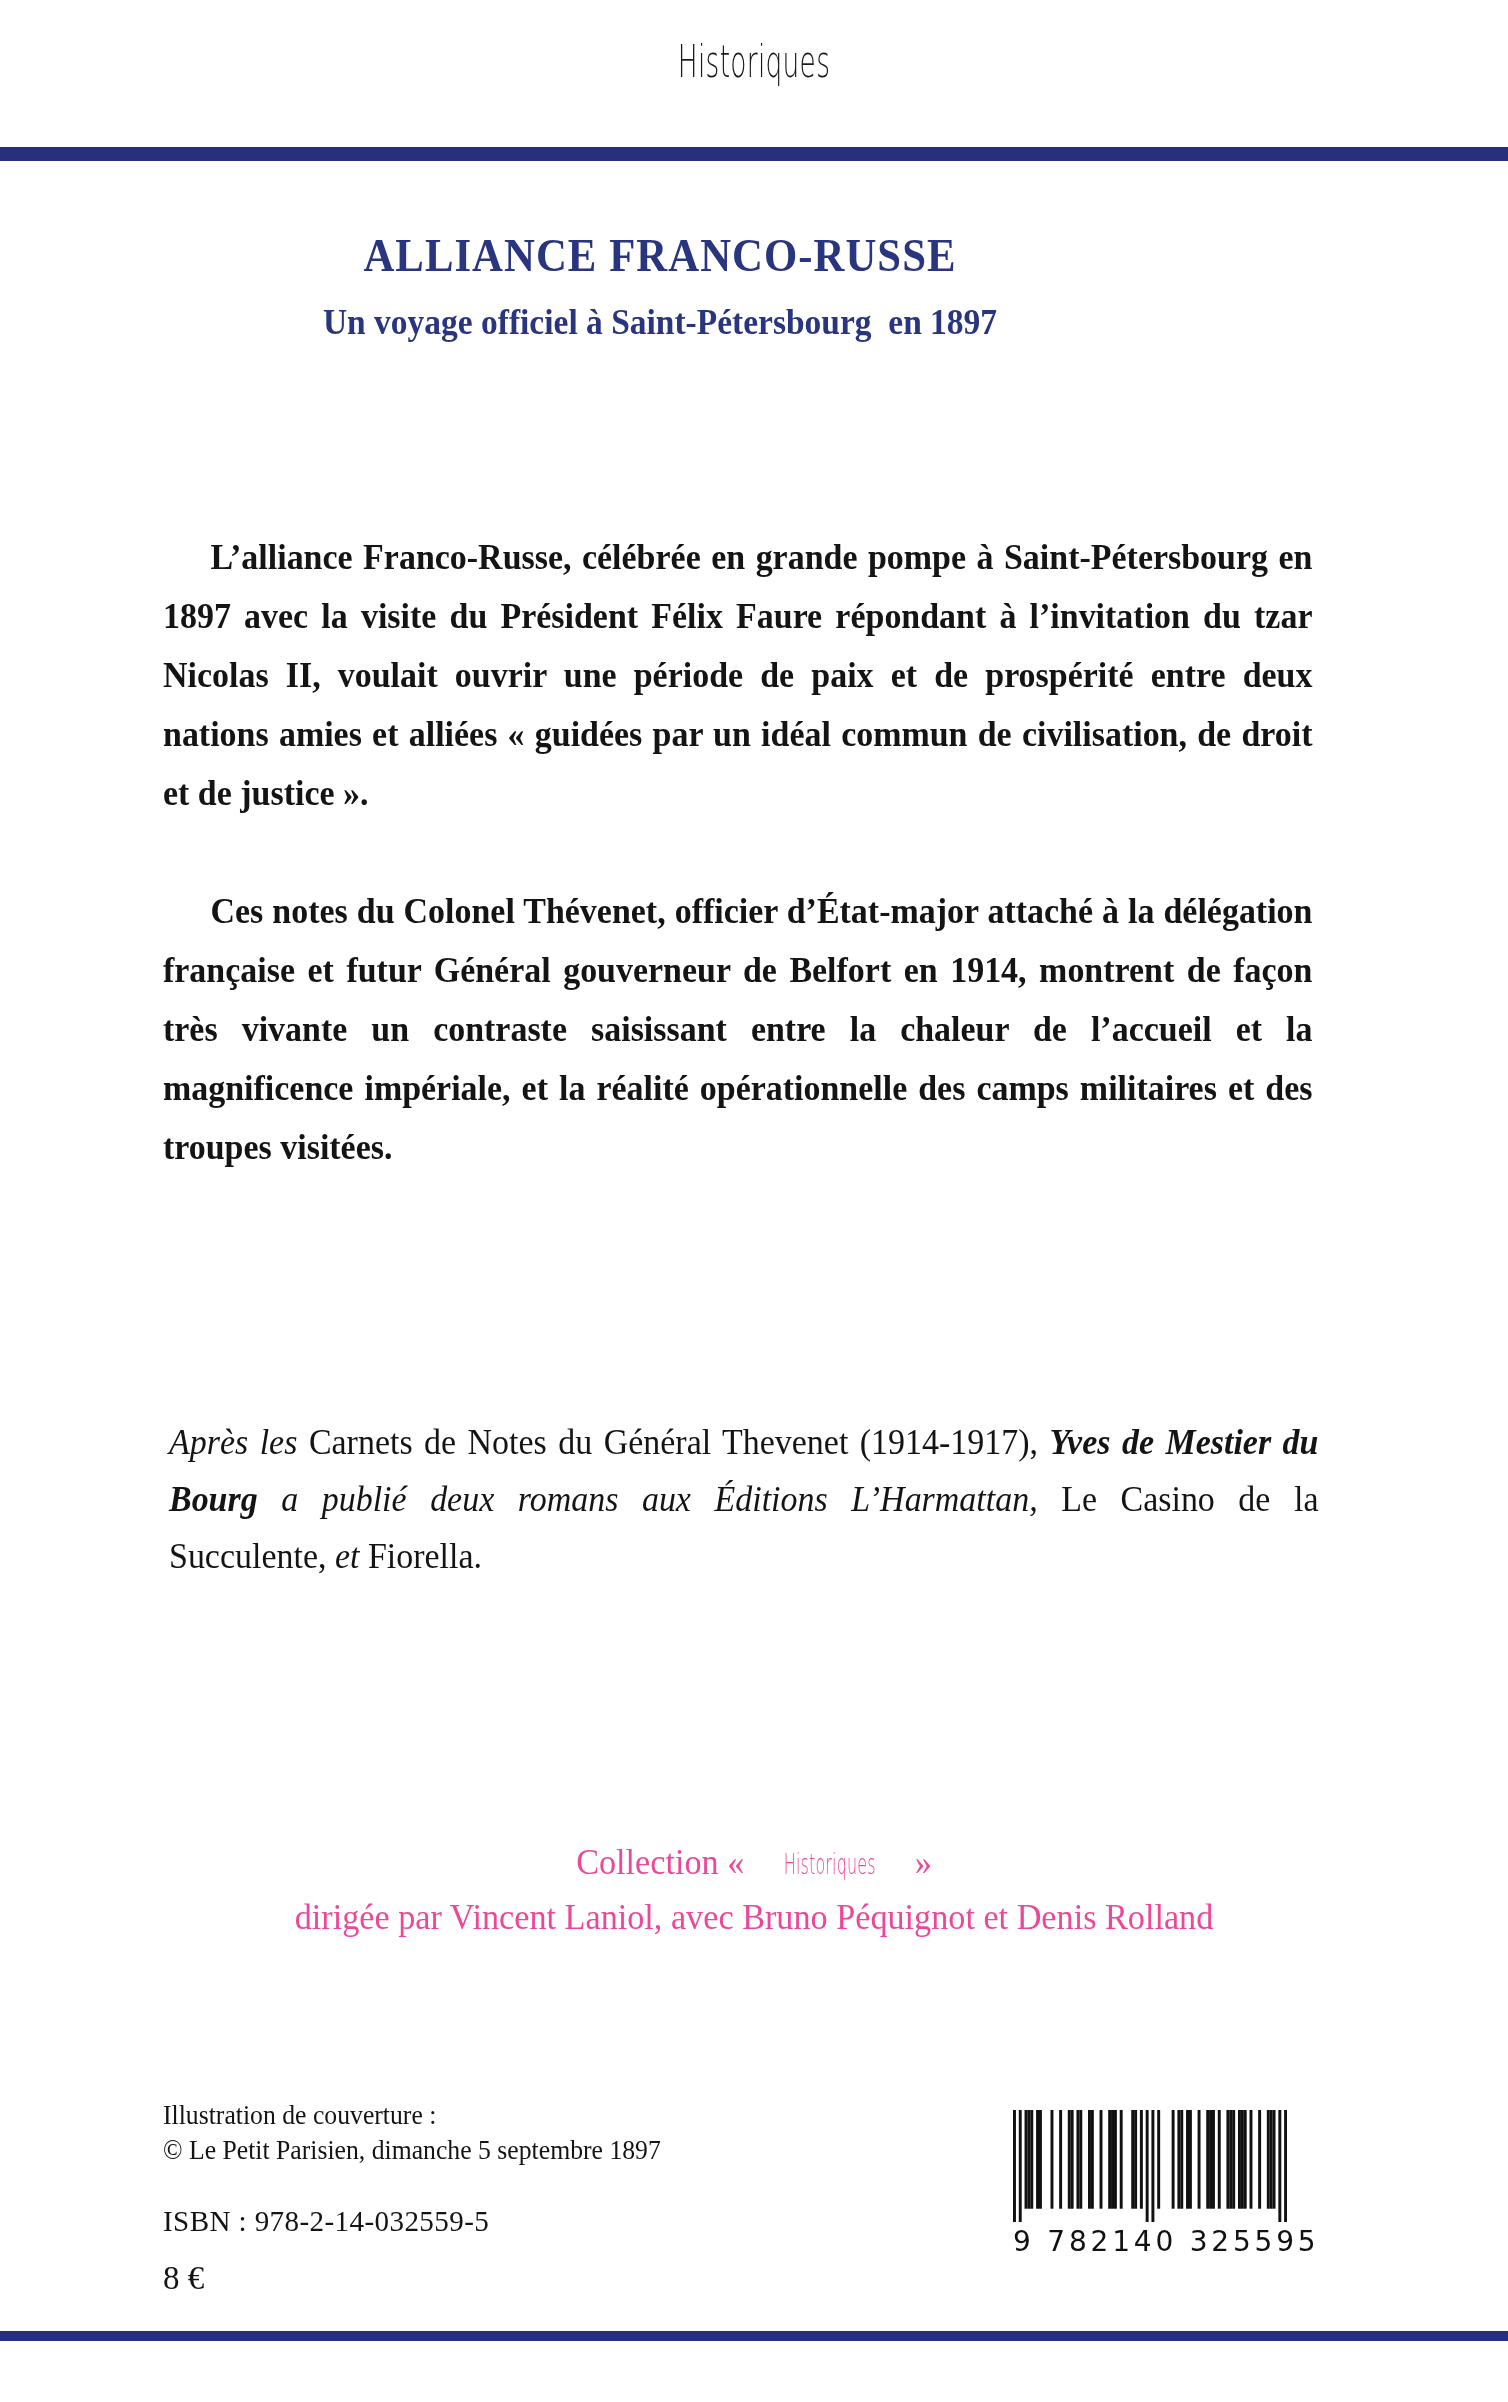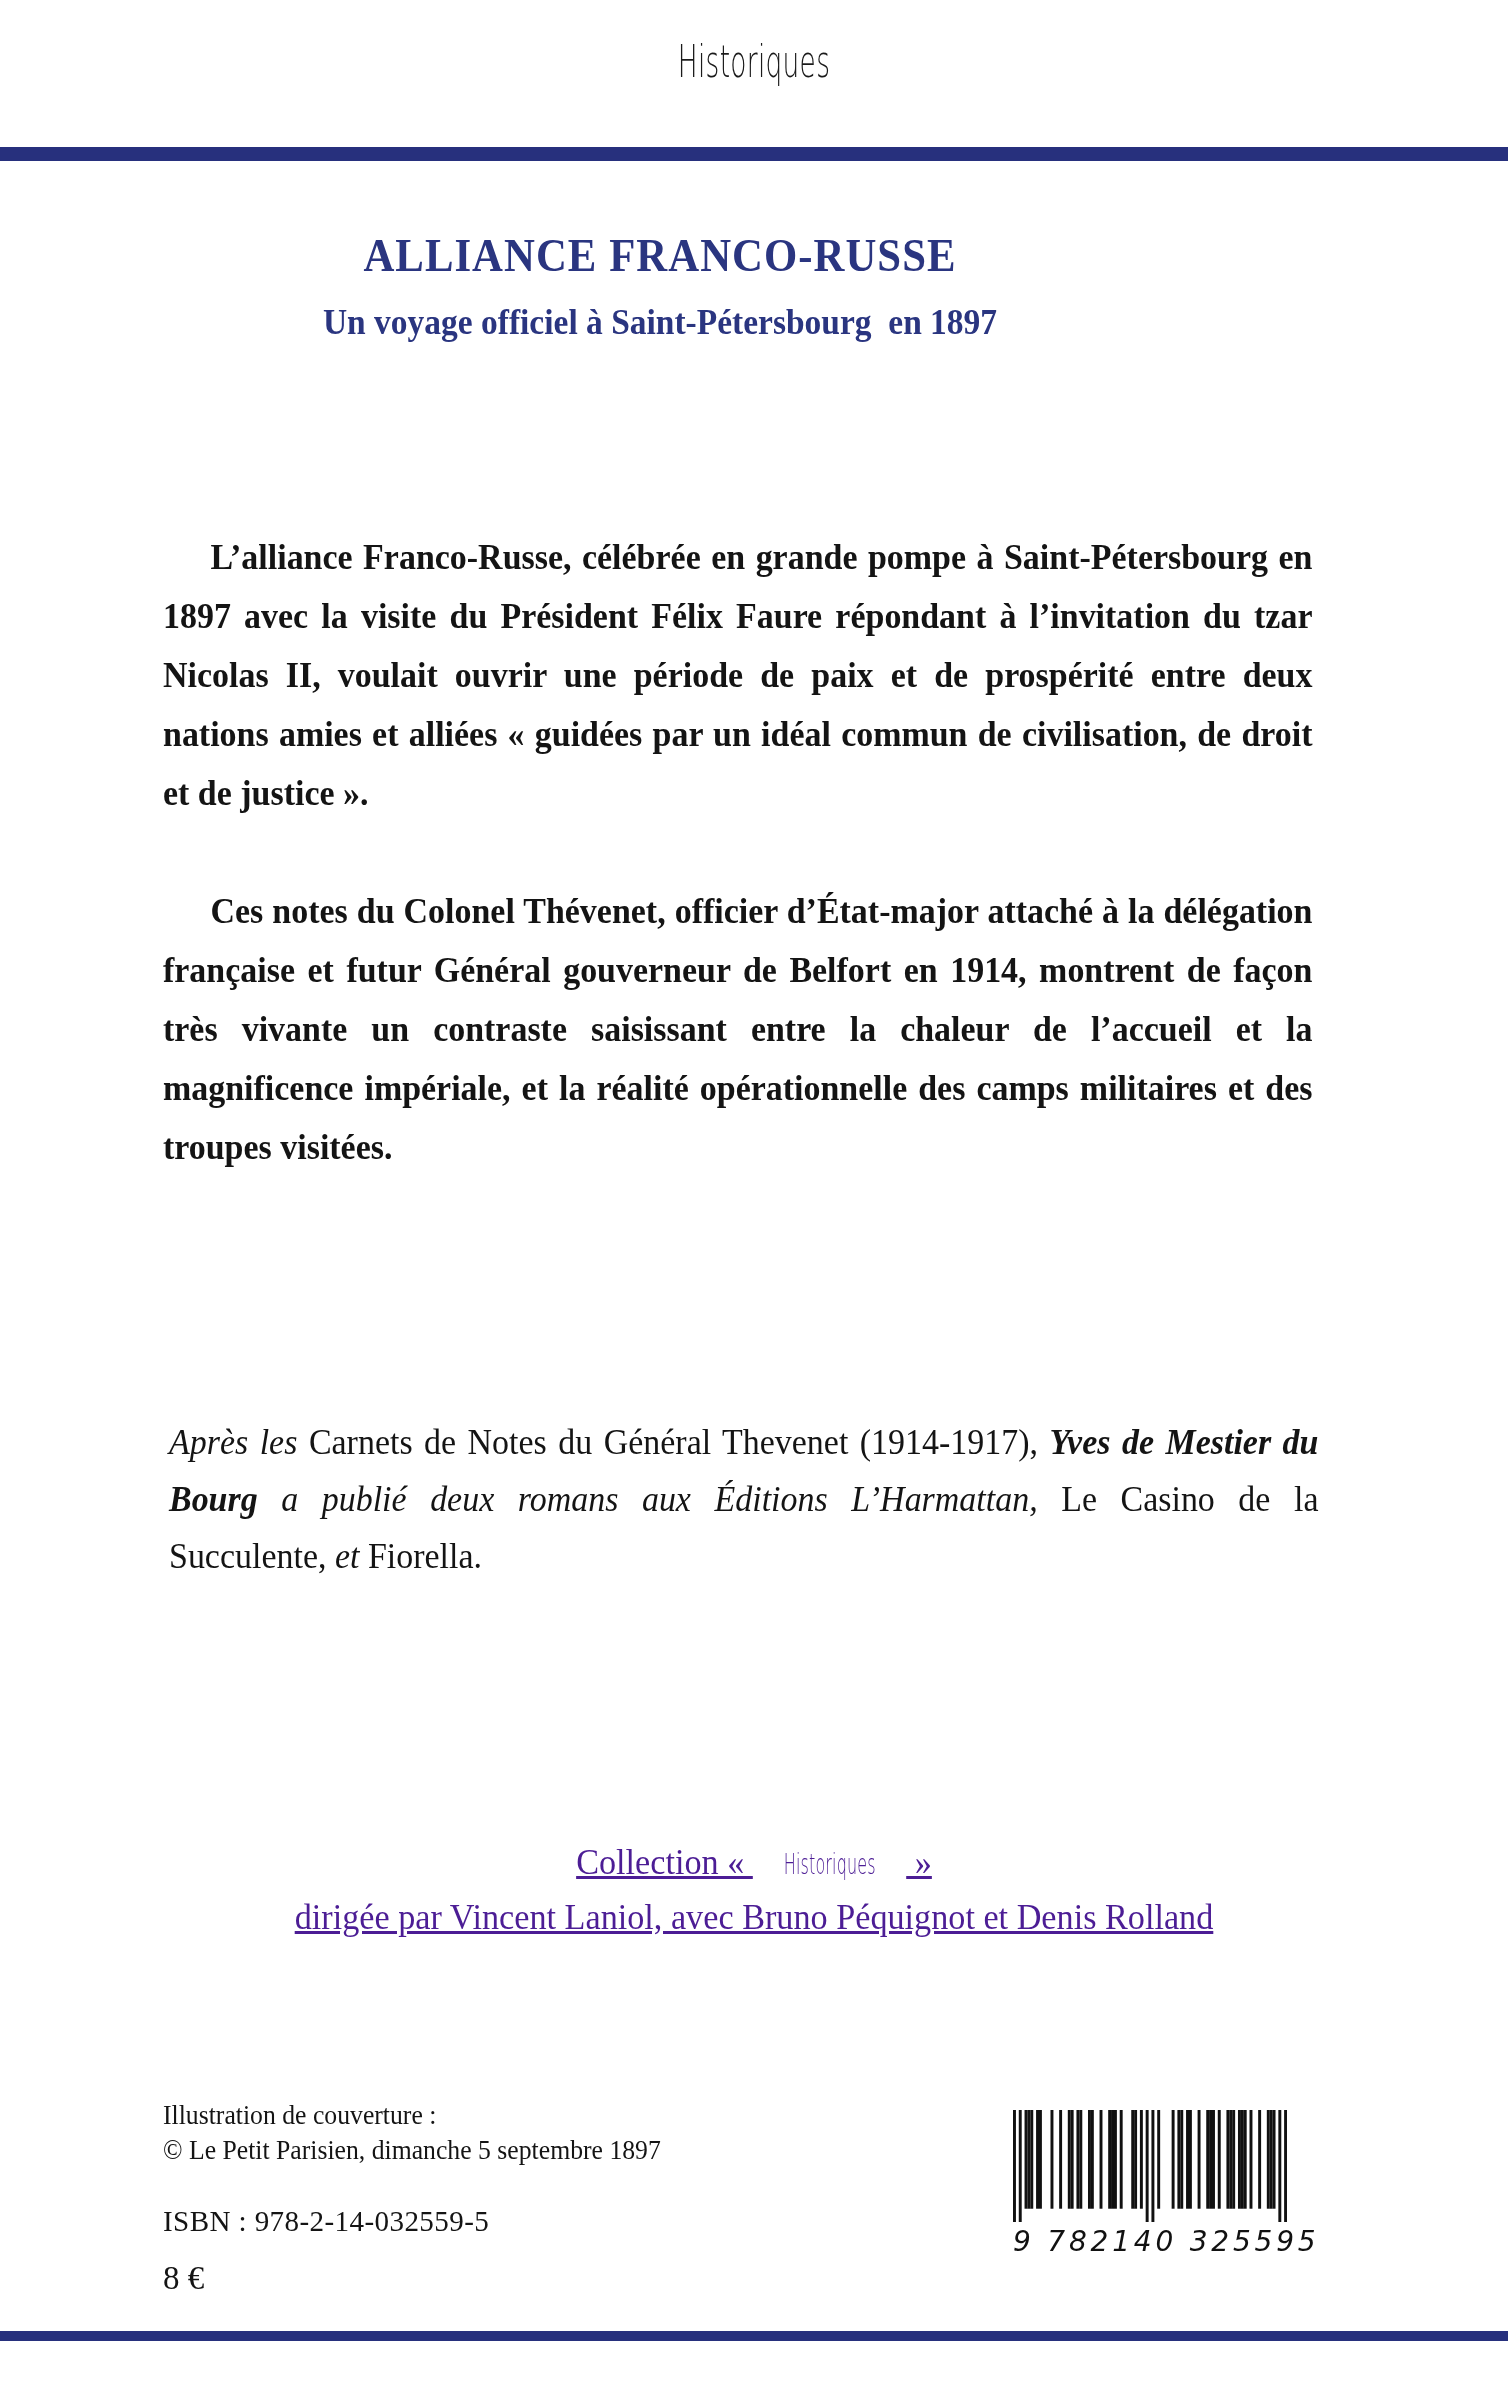--- a/index.html
+++ b/index.html
@@ -123,22 +123,21 @@
   
   .credits {
     position: absolute;
     left: 0;
     top: 1836px;
     width: 1508px;
     text-align: center;
     font-family: "Liberation Serif", "DejaVu Serif", serif;
     font-size: 36px;
     line-height: 53px;
-    color: #4c1d95;
-    text-decoration: underline;
+    color: #ec4899;
   }
   .credits .line1 { display: block; transform: scaleX(0.95); }
   .credits .line2 { display: block; transform: scaleX(0.95); }
   .credits .logo-inline {
     font-family: "DejaVu Sans", "Liberation Sans", sans-serif;
     font-size: 28px;
     font-weight: 300;
     display: inline-block;
     transform: scaleX(0.60);
     transform-origin: center;
@@ -176,21 +175,20 @@
     transform: scaleX(0.97);
     transform-origin: left top;
   }
 
   
   .barcode-wrap {
     position: absolute;
     left: 1013px;
     top: 2110px;
     width: 274px;
-    font-style: italic;
   }
   .barcode-bars {
     display: block;
     width: 274px;
     height: 112px;
   }
   .barcode-digits {
     margin-top: 2.8px;
     font-family: "DejaVu Sans", "Liberation Sans", sans-serif;
     font-size: 28px;

